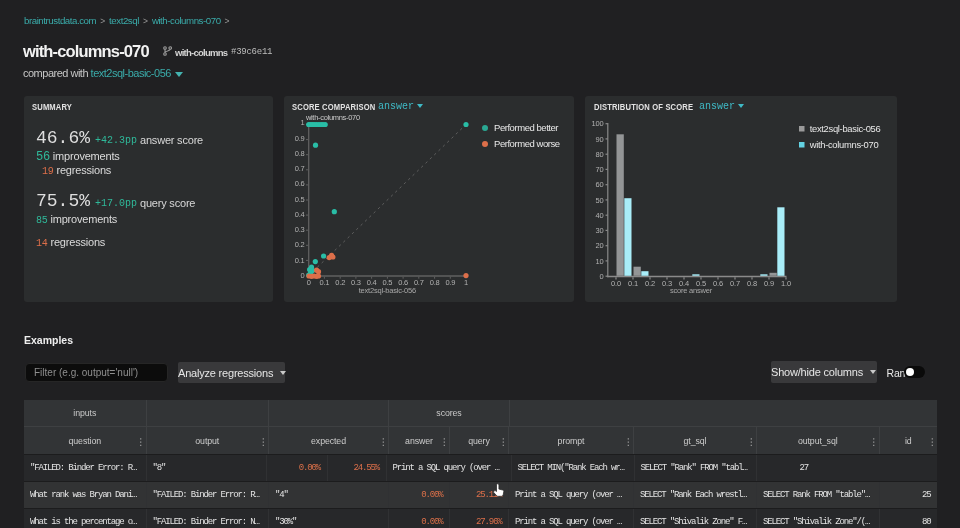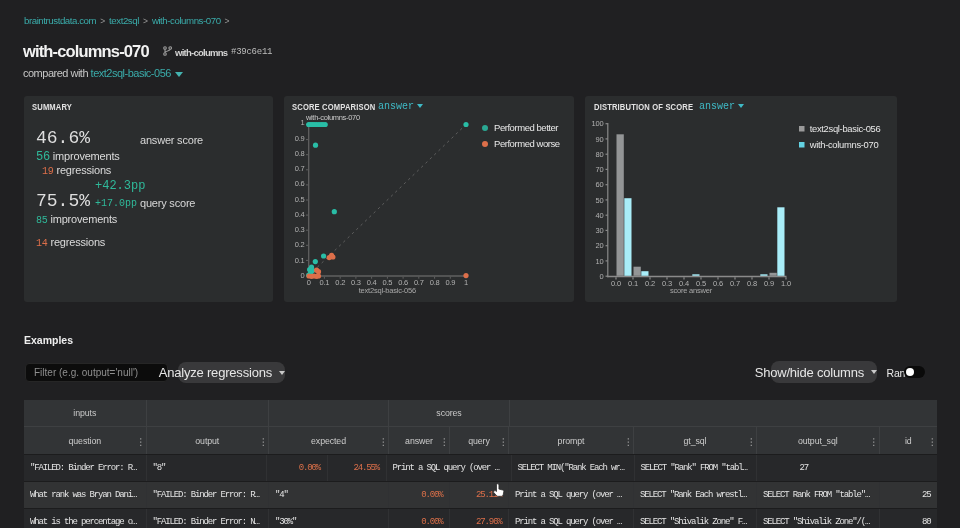--- a/index.html
+++ b/index.html
@@ -5,21 +5,21 @@
   * { margin:0; padding:0; box-sizing:border-box; }
   html,body { width:960px; height:528px; overflow:hidden; }
   body { background:#202022; font-family:"Liberation Sans", sans-serif; position:relative; }
   .abs { position:absolute; }
   .mono { font-family:"Liberation Mono", monospace; }
   .teal { color:#3aabaa; }
   .panel { position:absolute; top:96px; background:#2b2d2e; border-radius:3px; }
   .ptitle { position:absolute; top:101px; font-size:9.5px; font-weight:bold; letter-spacing:0.2px; color:#e3e3e3; transform:scaleX(0.8); transform-origin:0 50%; white-space:nowrap; }
   .answerdd { font-family:"Liberation Mono", monospace; font-size:10px; color:#3fbac6; }
   .caret { display:inline-block; width:0; height:0; border-left:3.8px solid transparent; border-right:3.8px solid transparent; border-top:4px solid #3fbac6; margin-left:3px; vertical-align:middle; }
-  .btn { position:absolute; background:#39393b; border-radius:8px; color:#e6e6e6; font-size:13px; letter-spacing:-0.2px; white-space:nowrap; display:flex; align-items:center; justify-content:flex-end; }
+  .btn { position:absolute; background:#39393b; border-radius:2px; color:#e6e6e6; font-size:11px; letter-spacing:-0.2px; white-space:nowrap; display:flex; align-items:center; justify-content:flex-start; }
   .btncaret { display:inline-block; width:0; height:0; border-left:3.5px solid transparent; border-right:3.5px solid transparent; border-top:4px solid #c9c9c9; margin-left:7px; }
 
   
   .tblwrap { position:absolute; left:24px; top:400px; width:913px; height:128px; overflow:hidden; font-size:8.8px; letter-spacing:-0.1px; }
   .trow { display:flex; width:913px; }
   .gr { height:26px; background:#323436; color:#c9c9c9; }
   .hr { height:28px; background:#323436; color:#cdcdcd; border-top:1px solid #3e4042; }
   .dr { height:27px; background:#27282a; color:#e4e4e4; border-top:1px solid #1c1c1d; }
   .dr.hov { background:#323334; }
   .c { flex:none; display:flex; align-items:center; justify-content:center; border-right:1px solid #3e4042; position:relative; overflow:hidden; }
@@ -51,21 +51,21 @@
 <div class="abs mono" style="left:231px; top:47px; font-size:9px; letter-spacing:-0.25px; color:#bdbdbd;">#39c6e11</div>
 
 <div class="abs" style="left:23px; top:67px; font-size:11px; letter-spacing:-0.5px; color:#c7c7c7;">compared with <span class="teal">text2sql-basic-056</span><span style="display:inline-block; width:0; height:0; border-left:4.5px solid transparent; border-right:4.5px solid transparent; border-top:5px solid #44b3b0; margin-left:4px;"></span></div>
 
 <div class="panel" style="left:24px; width:249px; height:206px;"></div>
 <div class="panel" style="left:283.5px; width:290.5px; height:206px;"></div>
 <div class="panel" style="left:584.5px; width:312.5px; height:206px;"></div>
 
 <div class="ptitle" style="left:32px;">SUMMARY</div>
 <div class="abs mono" style="left:36px; top:128px; font-size:18px; color:#dedede;">46.6%</div>
-<div class="abs mono" style="left:95px; top:135px; font-size:12px; color:#2fb99a;margin-top:44px;">+42.3pp</div>
+<div class="abs mono" style="left:95px; top:135px; font-size:10px; color:#2fb99a;">+42.3pp</div>
 <div class="abs" style="left:140px; top:134px; font-size:11px; letter-spacing:-0.2px; color:#d8d8d8;">answer score</div>
 <div class="abs" style="left:36px; top:150px; font-size:11px; letter-spacing:-0.2px; color:#dcdcdc;"><span class="mono" style="font-size:12px; color:#2fb99a;">56</span> improvements</div>
 <div class="abs" style="left:36px; top:164px; font-size:11px; letter-spacing:-0.2px; color:#dcdcdc;margin-left:6px;"><span class="mono" style="font-size:10px; color:#dd6f4a;">19</span> regressions</div>
 <div class="abs mono" style="left:36px; top:191px; font-size:18px; color:#dedede;">75.5%</div>
 <div class="abs mono" style="left:95px; top:198px; font-size:10px; color:#2fb99a;">+17.0pp</div>
 <div class="abs" style="left:140px; top:197px; font-size:11px; letter-spacing:-0.2px; color:#d8d8d8;">query score</div>
 <div class="abs" style="left:36px; top:213px; font-size:11px; letter-spacing:-0.2px; color:#dcdcdc;"><span class="mono" style="font-size:10px; color:#2fb99a;">85</span> improvements</div>
 <div class="abs" style="left:36px; top:236px; font-size:11px; letter-spacing:-0.2px; color:#dcdcdc;"><span class="mono" style="font-size:10px; color:#dd6f4a;">14</span> regressions</div>
 
 <div class="ptitle" style="left:292px;">SCORE COMPARISON</div>

